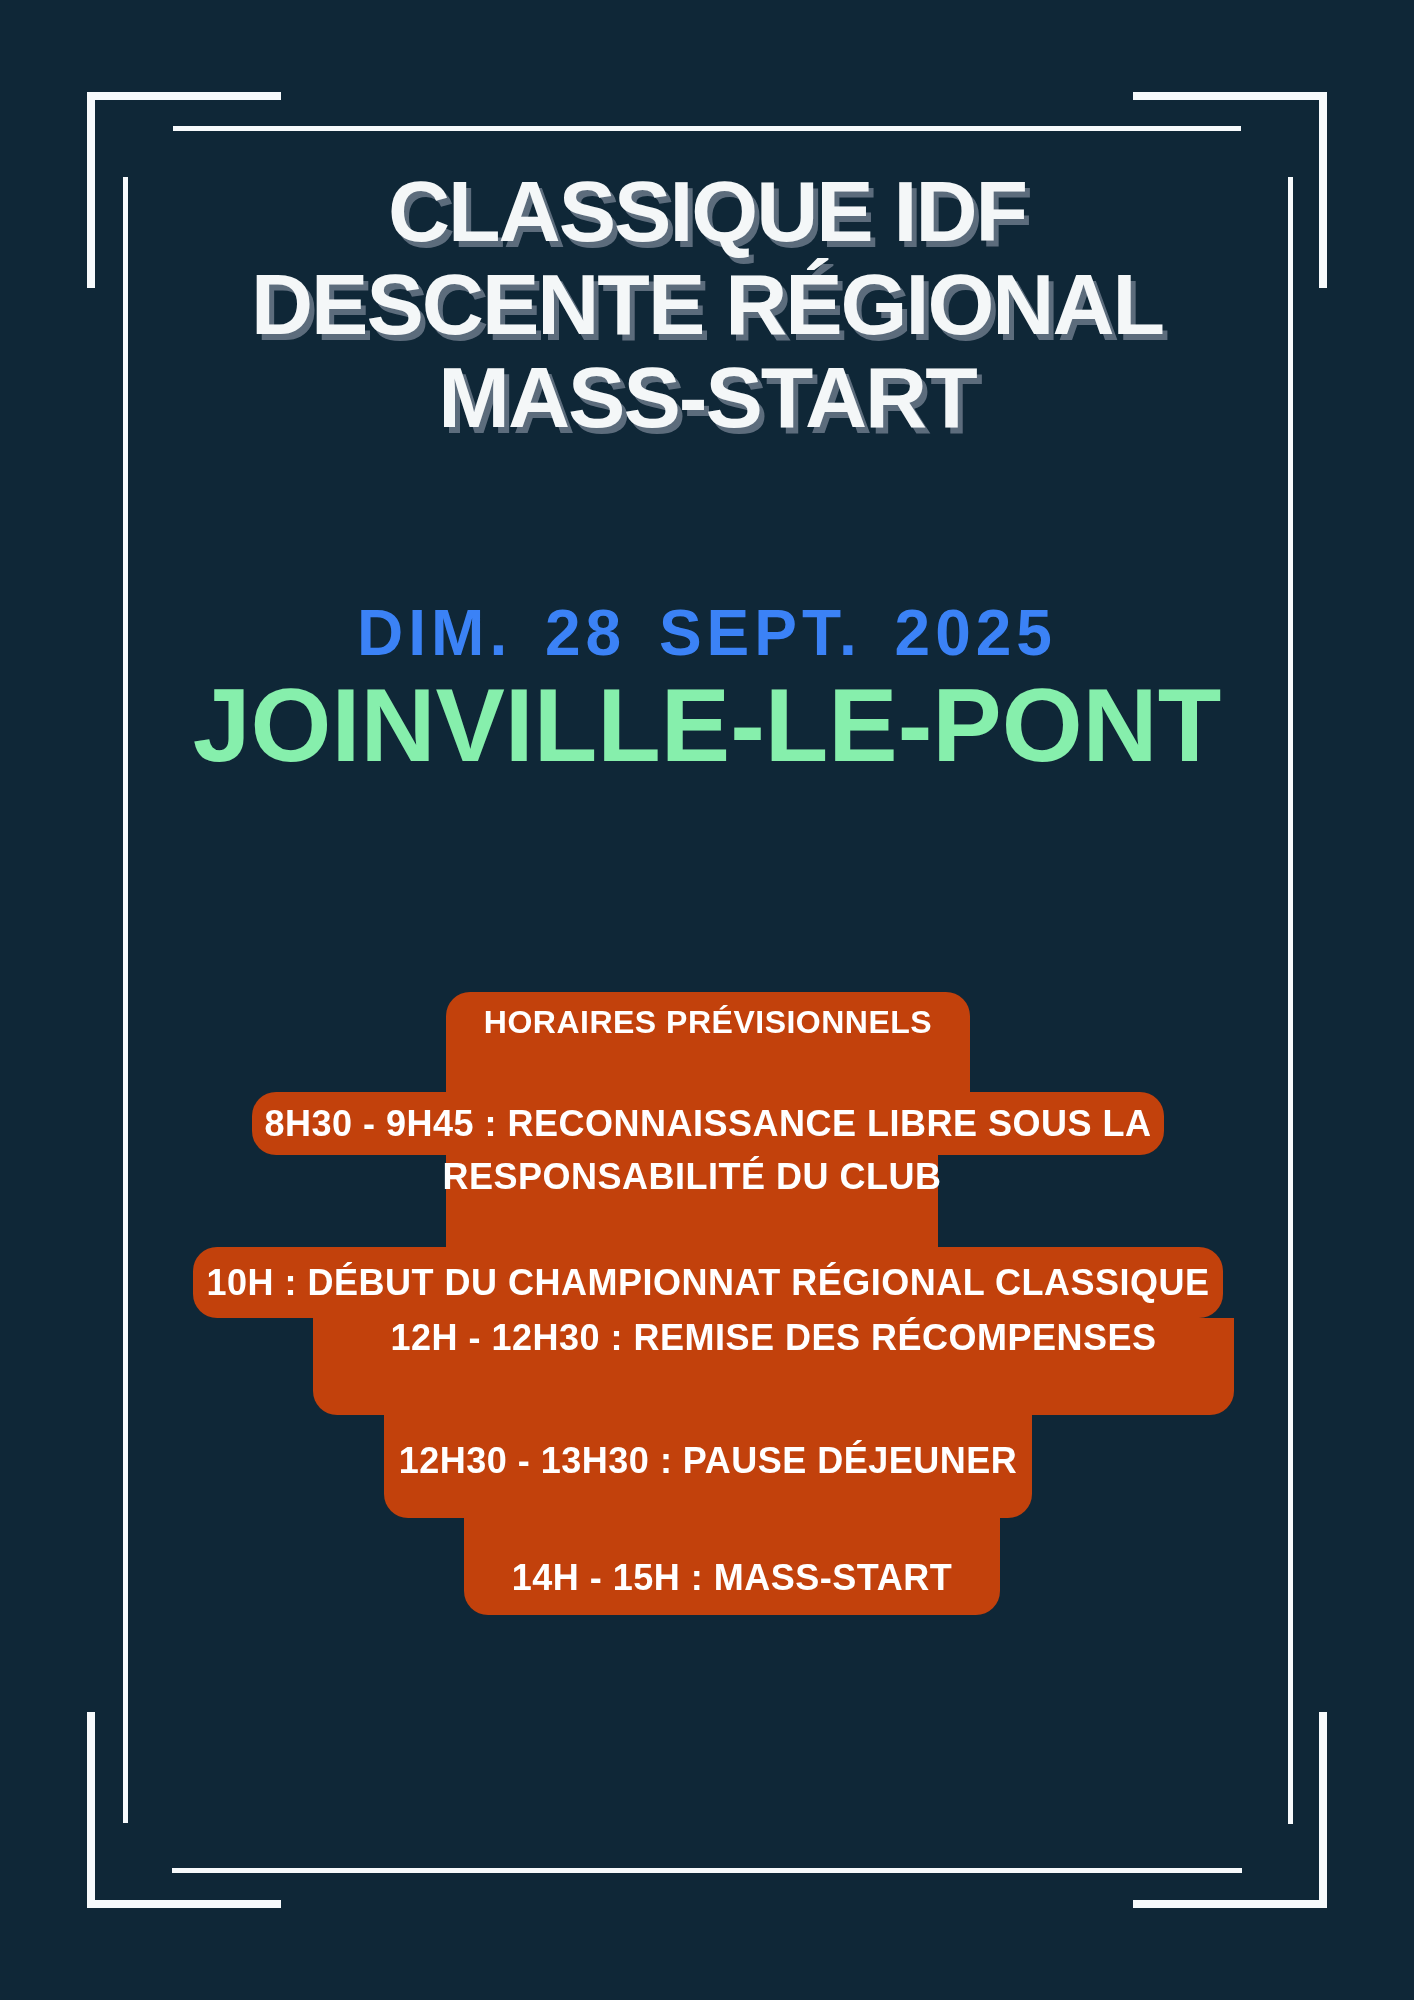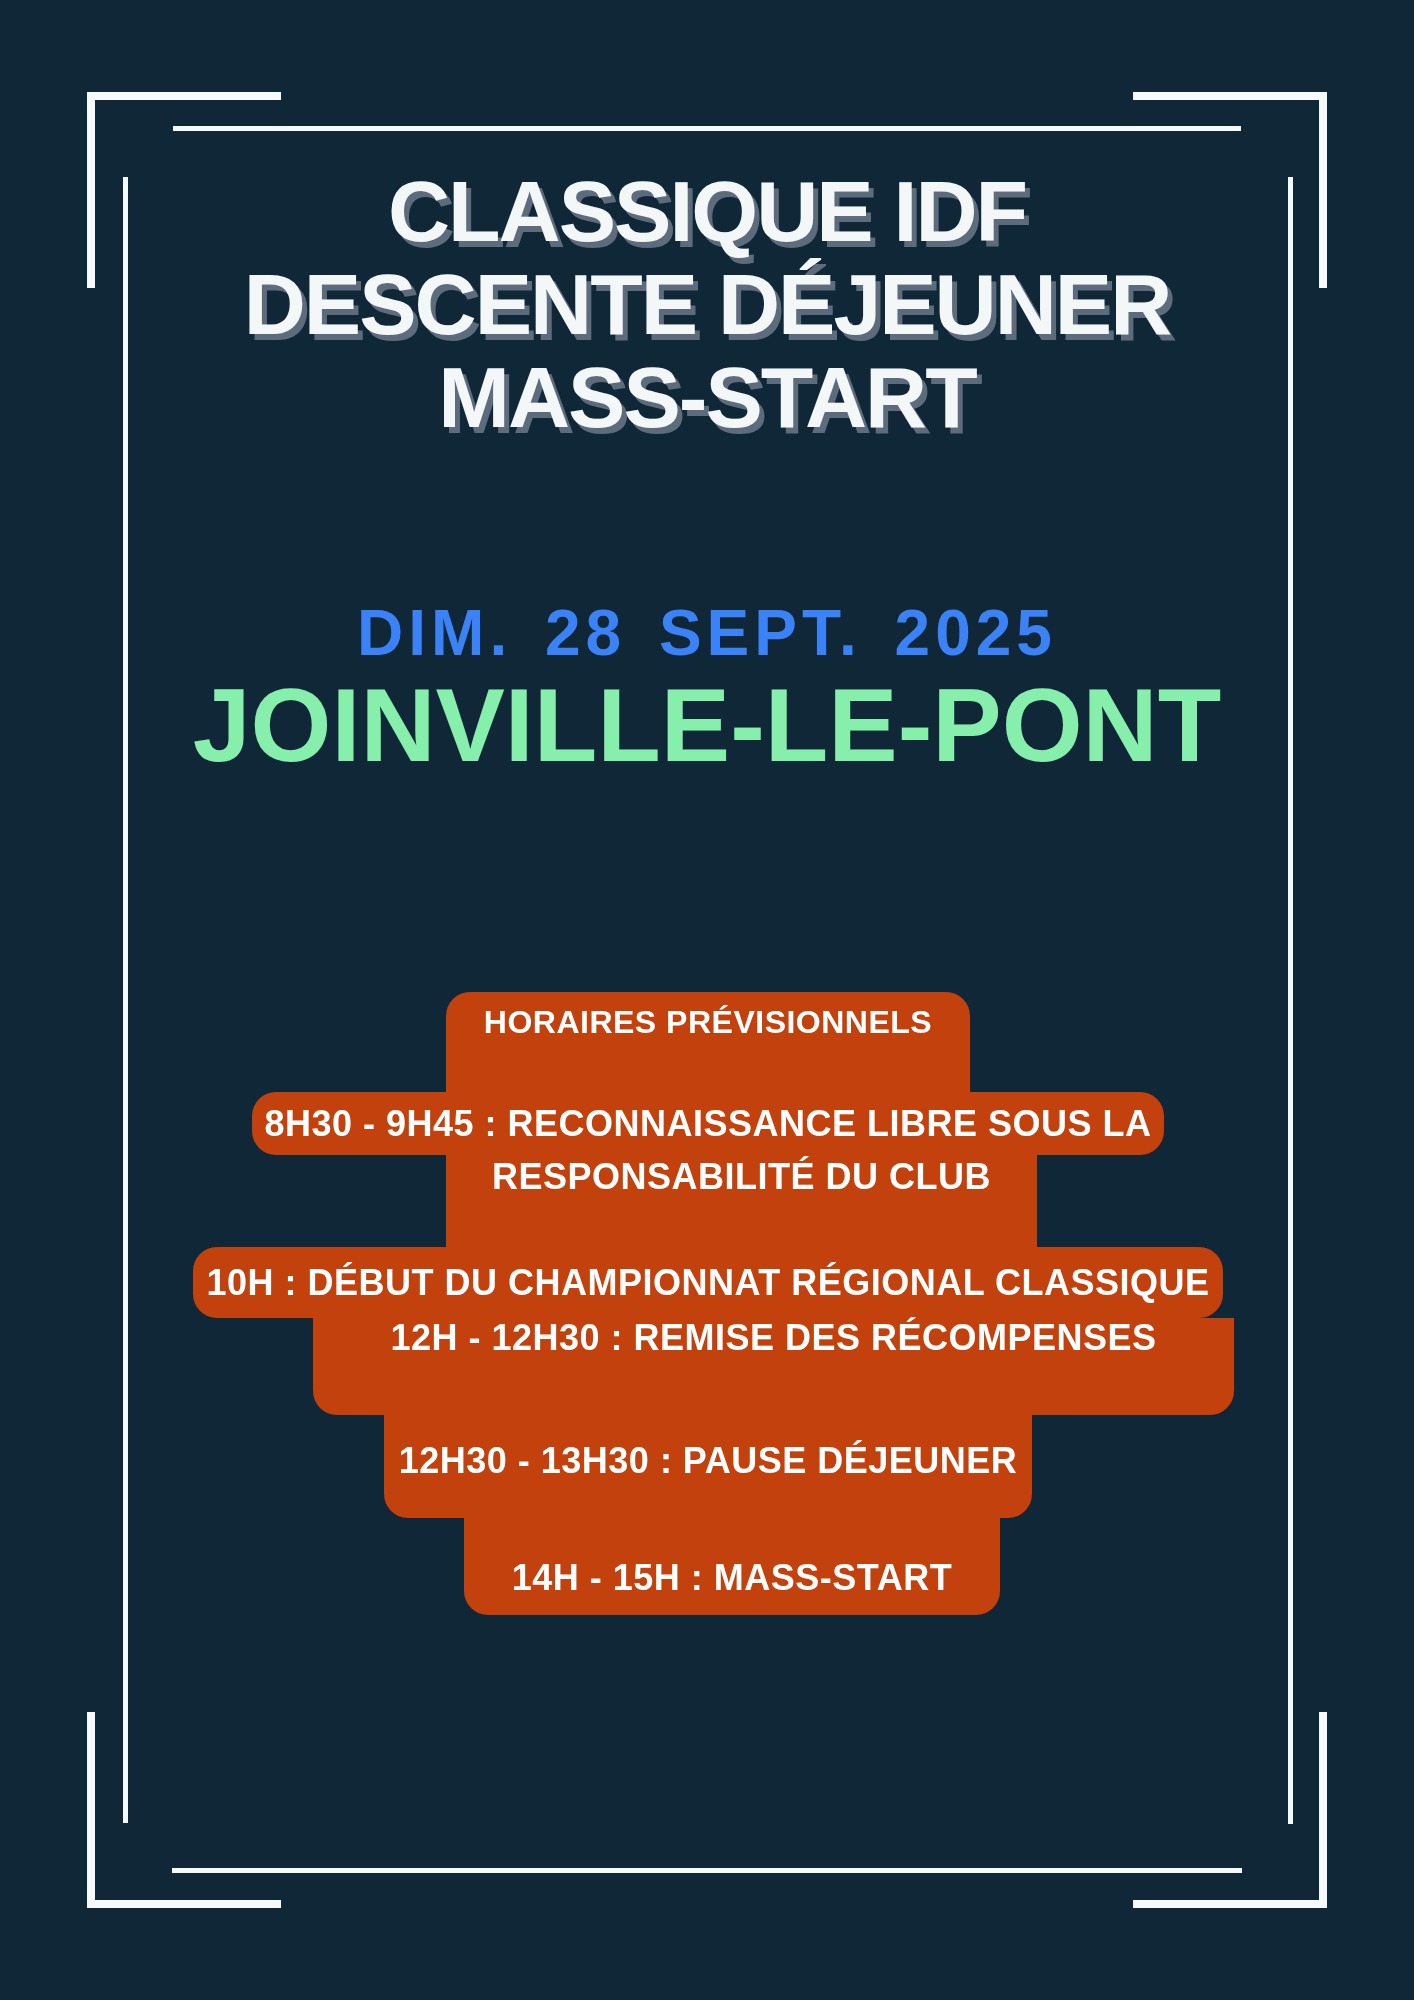--- a/index.html
+++ b/index.html
@@ -90,21 +90,21 @@
     line-height: 40px;
     letter-spacing: 0.5px;
     white-space: nowrap;
     text-align: center;
   }
   .r1 { left: 446px; top: 992px;  width: 524px;  height: 100px;
         border-radius: 24px 24px 0 0; align-items: flex-start; padding-top: 10px; }
   .r1 .txt { font-size: 32px; }
   .r2 { left: 252px; top: 1092px; width: 912px;  height: 63px;
         border-radius: 24px; justify-content: center; }
-  .r3 { left: 446px; top: 1155px; width: 591px;  height: 92px;
+  .r3 { left: 446px; top: 1155px; width: 492px;  height: 92px;
         border-radius: 0; align-items: flex-start; padding-top: 2px; }
   .r4 { left: 193px; top: 1247px; width: 1030px; height: 71px;
         border-radius: 24px; }
   .r5 { left: 313px; top: 1318px; width: 921px;  height: 97px;
         border-radius: 0 0 24px 24px; align-items: flex-start; padding-bottom: 13px; }
   .r6 { left: 384px; top: 1415px; width: 648px;  height: 103px;
         border-radius: 0 0 24px 24px; padding-bottom: 11px; }
   .r7 { left: 464px; top: 1518px; width: 536px;  height: 97px;
         border-radius: 0 0 24px 24px; align-items: flex-end; padding-bottom: 17px; }
 </style>
@@ -123,21 +123,21 @@
     <div class="fl tr-h"></div>
     <div class="fl tr-v"></div>
     <div class="fl bl-v"></div>
     <div class="fl bl-h"></div>
     <div class="fl br-h"></div>
     <div class="fl br-v"></div>
   </div>
 
   <h1 class="title">
     <span>CLASSIQUE IDF</span>
-    <span>DESCENTE DÉJEUNER</span>
+    <span>DESCENTE RÉGIONAL</span>
     <span>MASS-START</span>
   </h1>
 
   <div class="event-date">DIM. 28 SEPT. 2025</div>
   <div class="event-location">JOINVILLE-LE-PONT</div>
 
   <div>
     <div class="sched-row r1">
       <span class="txt">HORAIRES PRÉVISIONNELS</span>
     </div>

